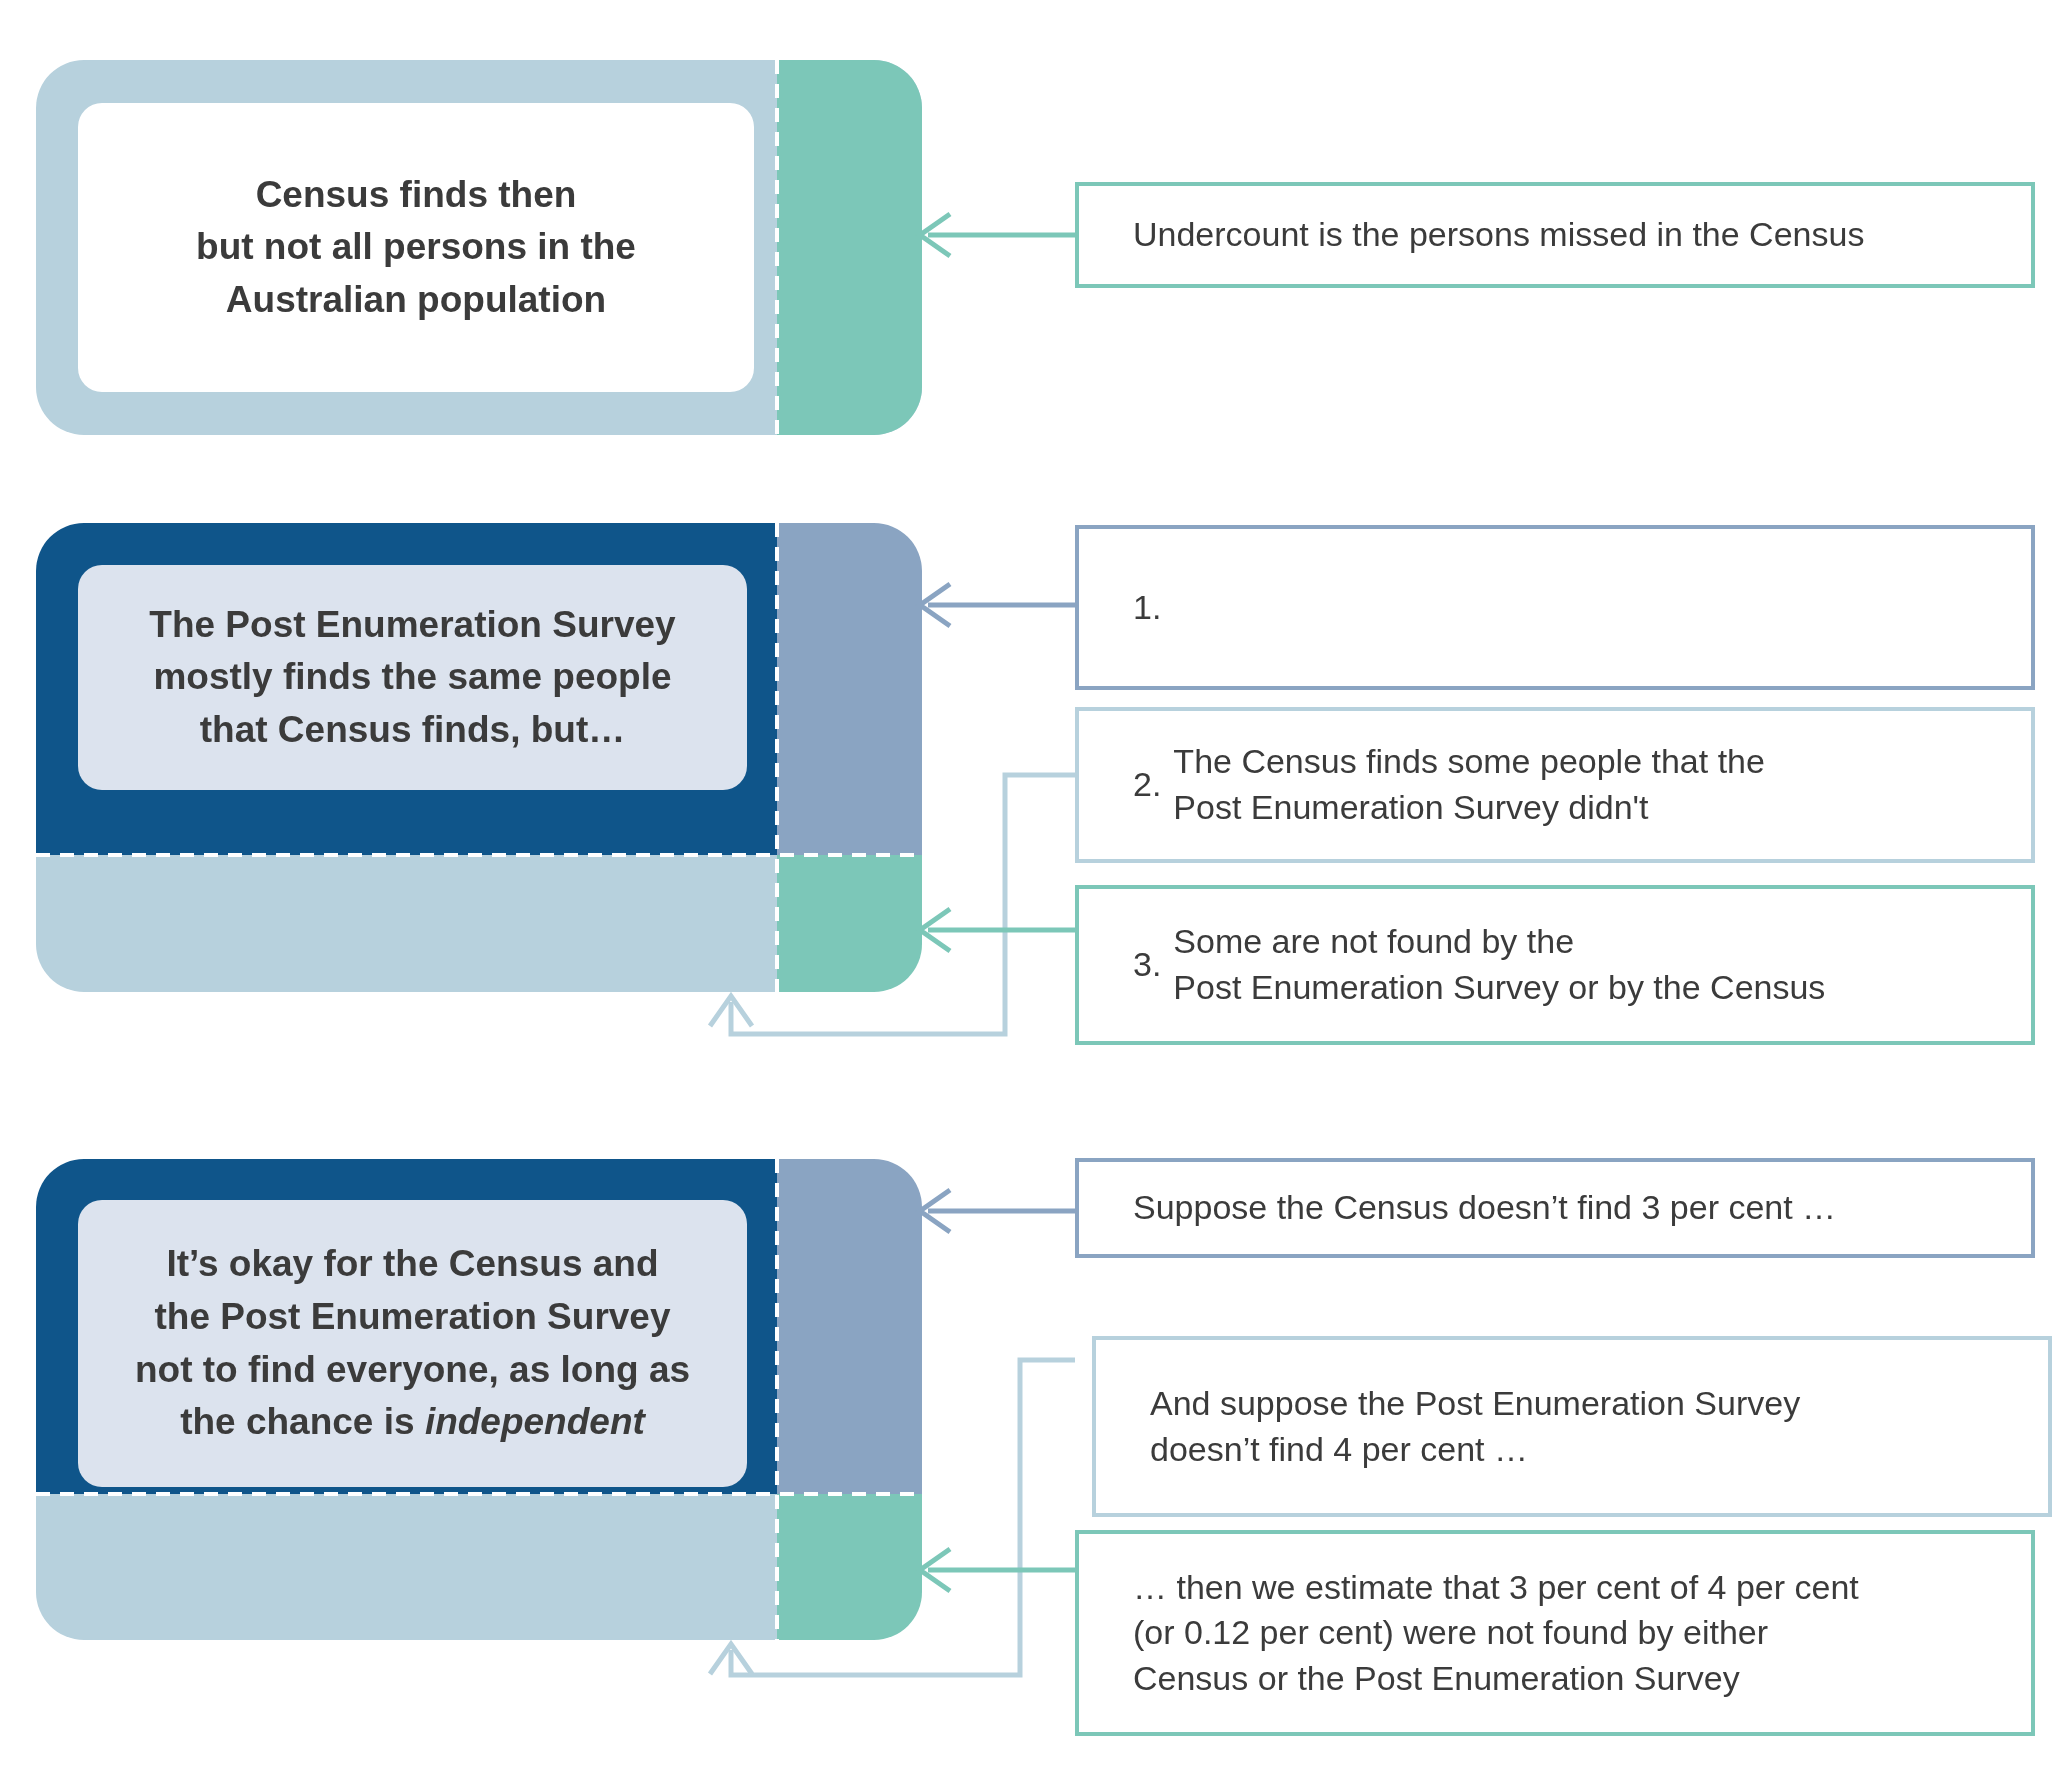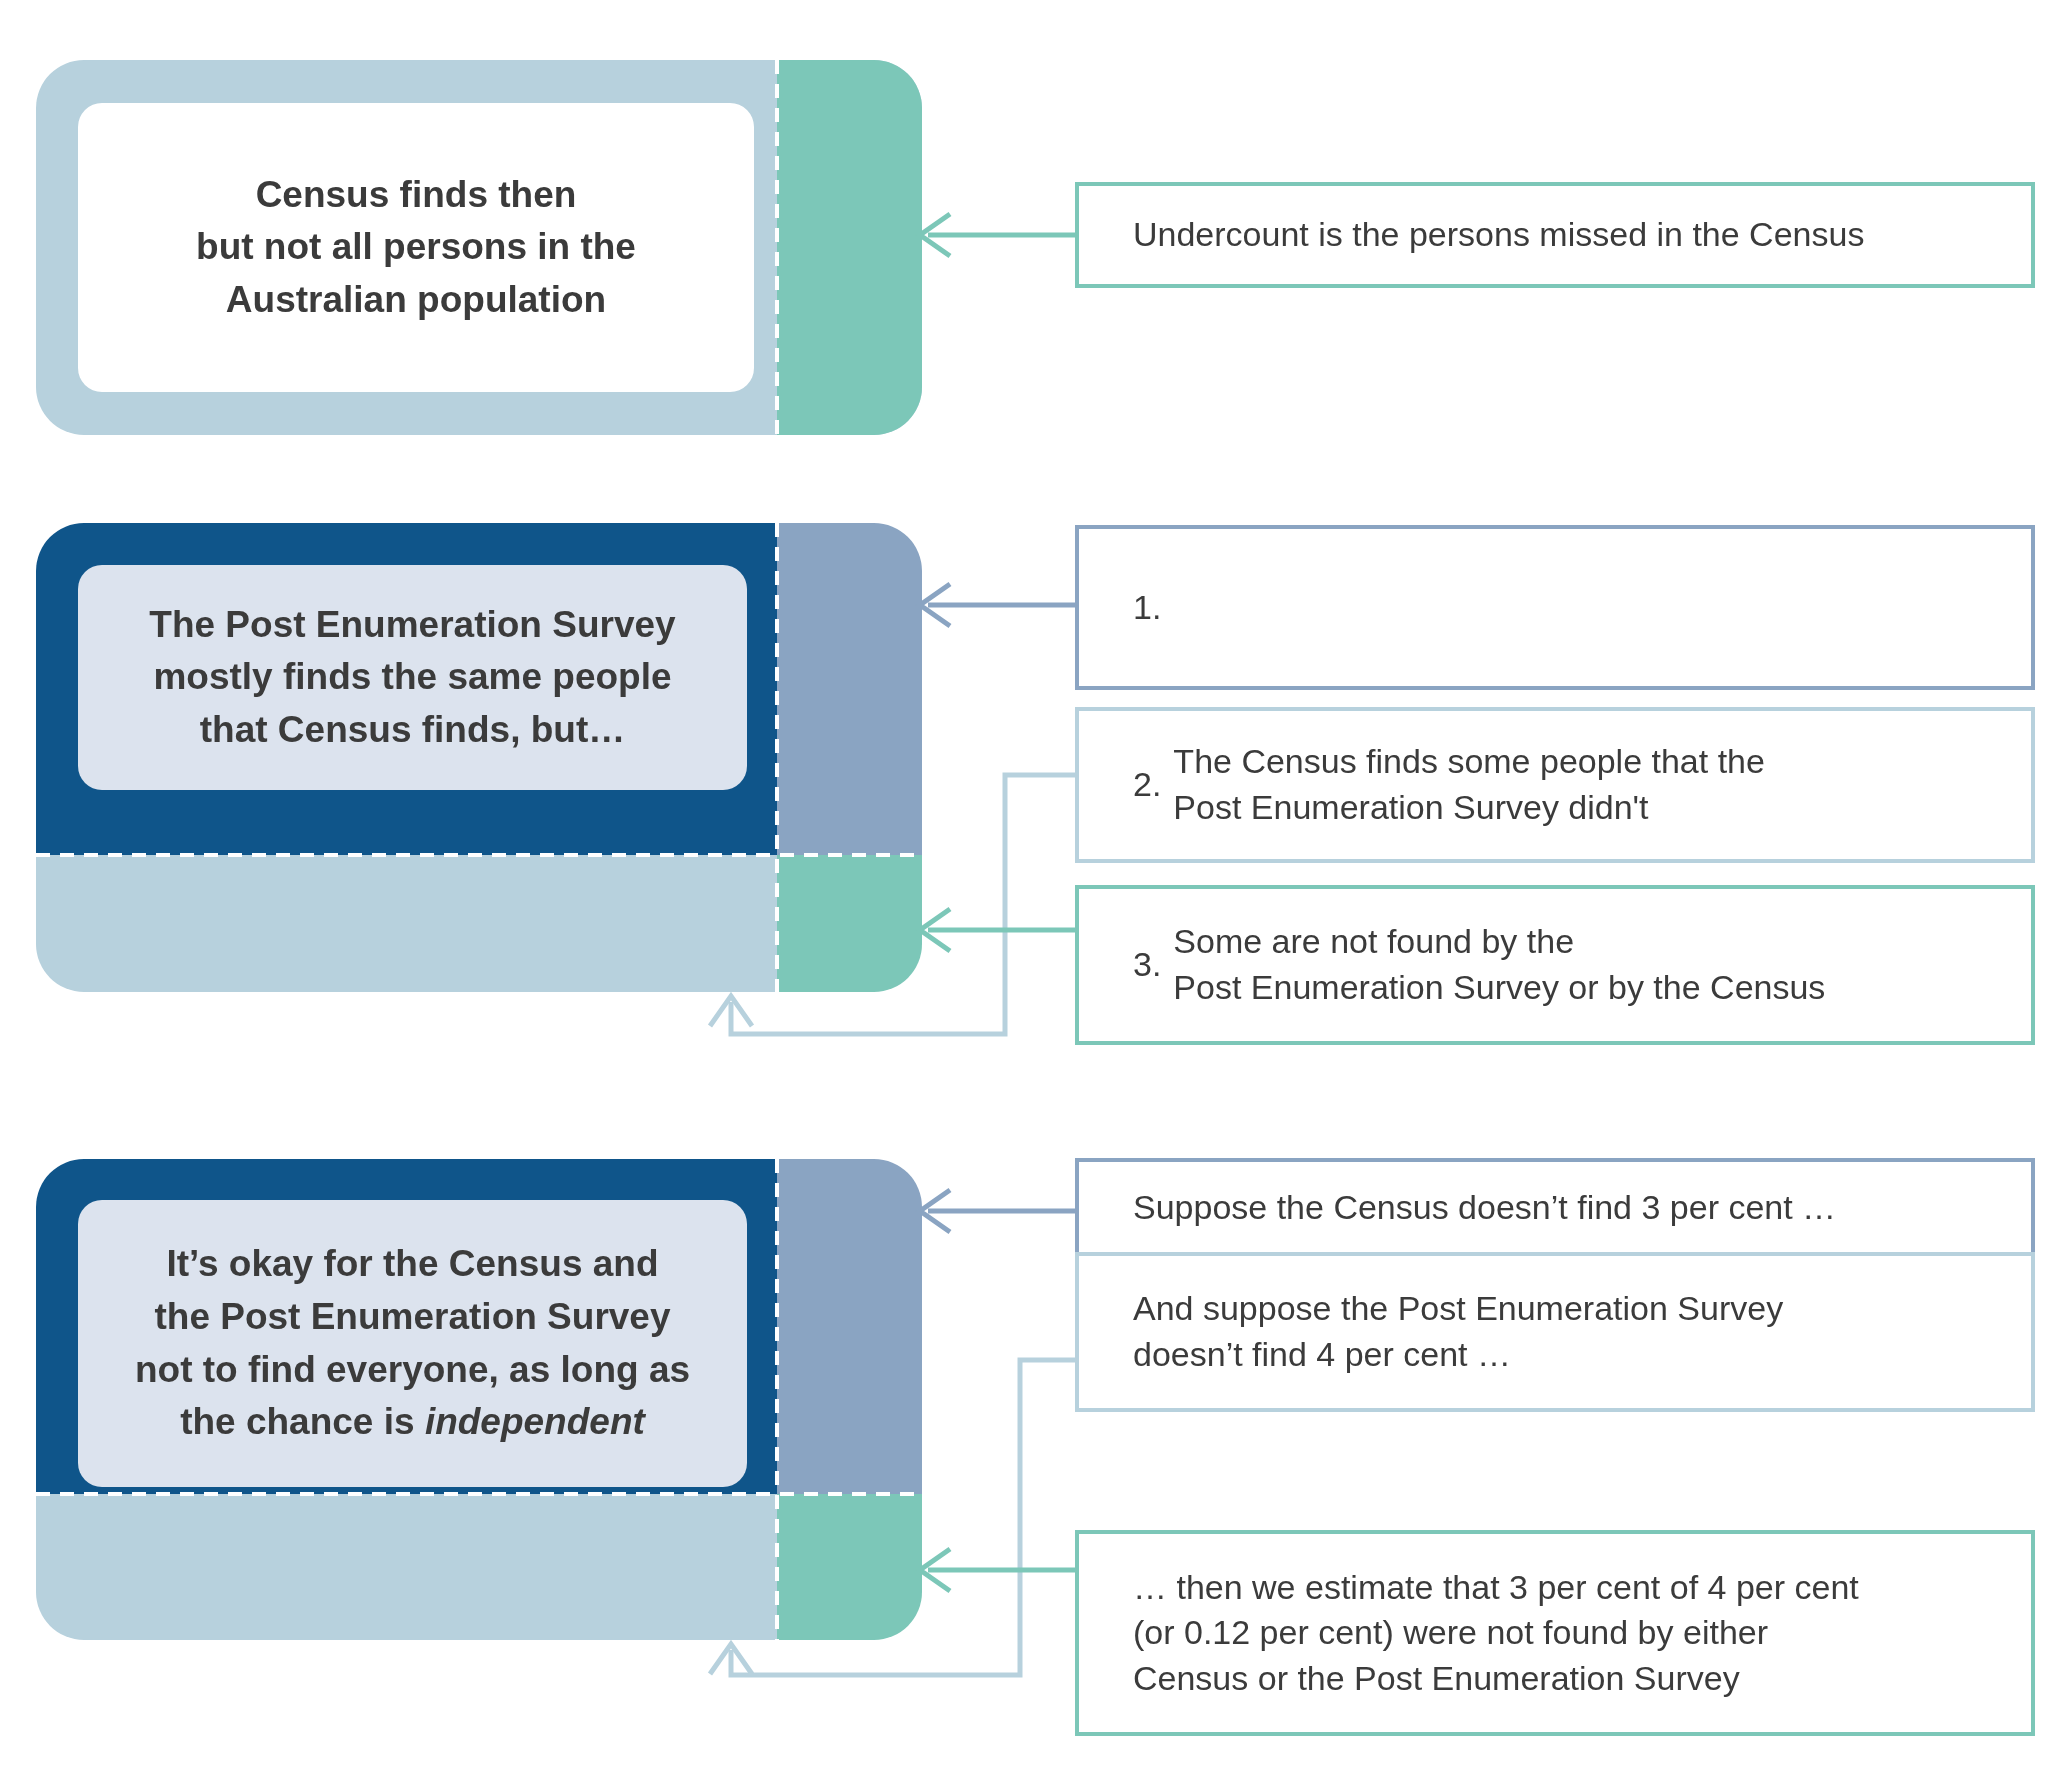--- a/index.html
+++ b/index.html
@@ -109,21 +109,21 @@
   <div class="label-box bd-teal" style="top:885px;height:160px;">
     <span class="num">3.</span>
     <span class="txt">Some are not found by the
 Post Enumeration Survey or by the Census</span>
   </div>
 
   <div class="label-box bd-bluegray" style="top:1158px;height:100px;">
     <span class="txt">Suppose the Census doesn’t find 3 per cent …</span>
   </div>
 
-  <div class="label-box bd-lightblue" style="top:1252px;height:160px;">
+  <div class="label-box bd-lightblue" style="top:1336px;height:181px;margin-left:17px;">
     <span class="txt">And suppose the Post Enumeration Survey
 doesn’t find 4 per cent …</span>
   </div>
 
   <div class="label-box bd-teal" style="top:1530px;height:206px;">
     <span class="txt">… then we estimate that 3 per cent of 4 per cent
 (or 0.12 per cent) were not found by either
 Census or the Post Enumeration Survey</span>
   </div>
 

